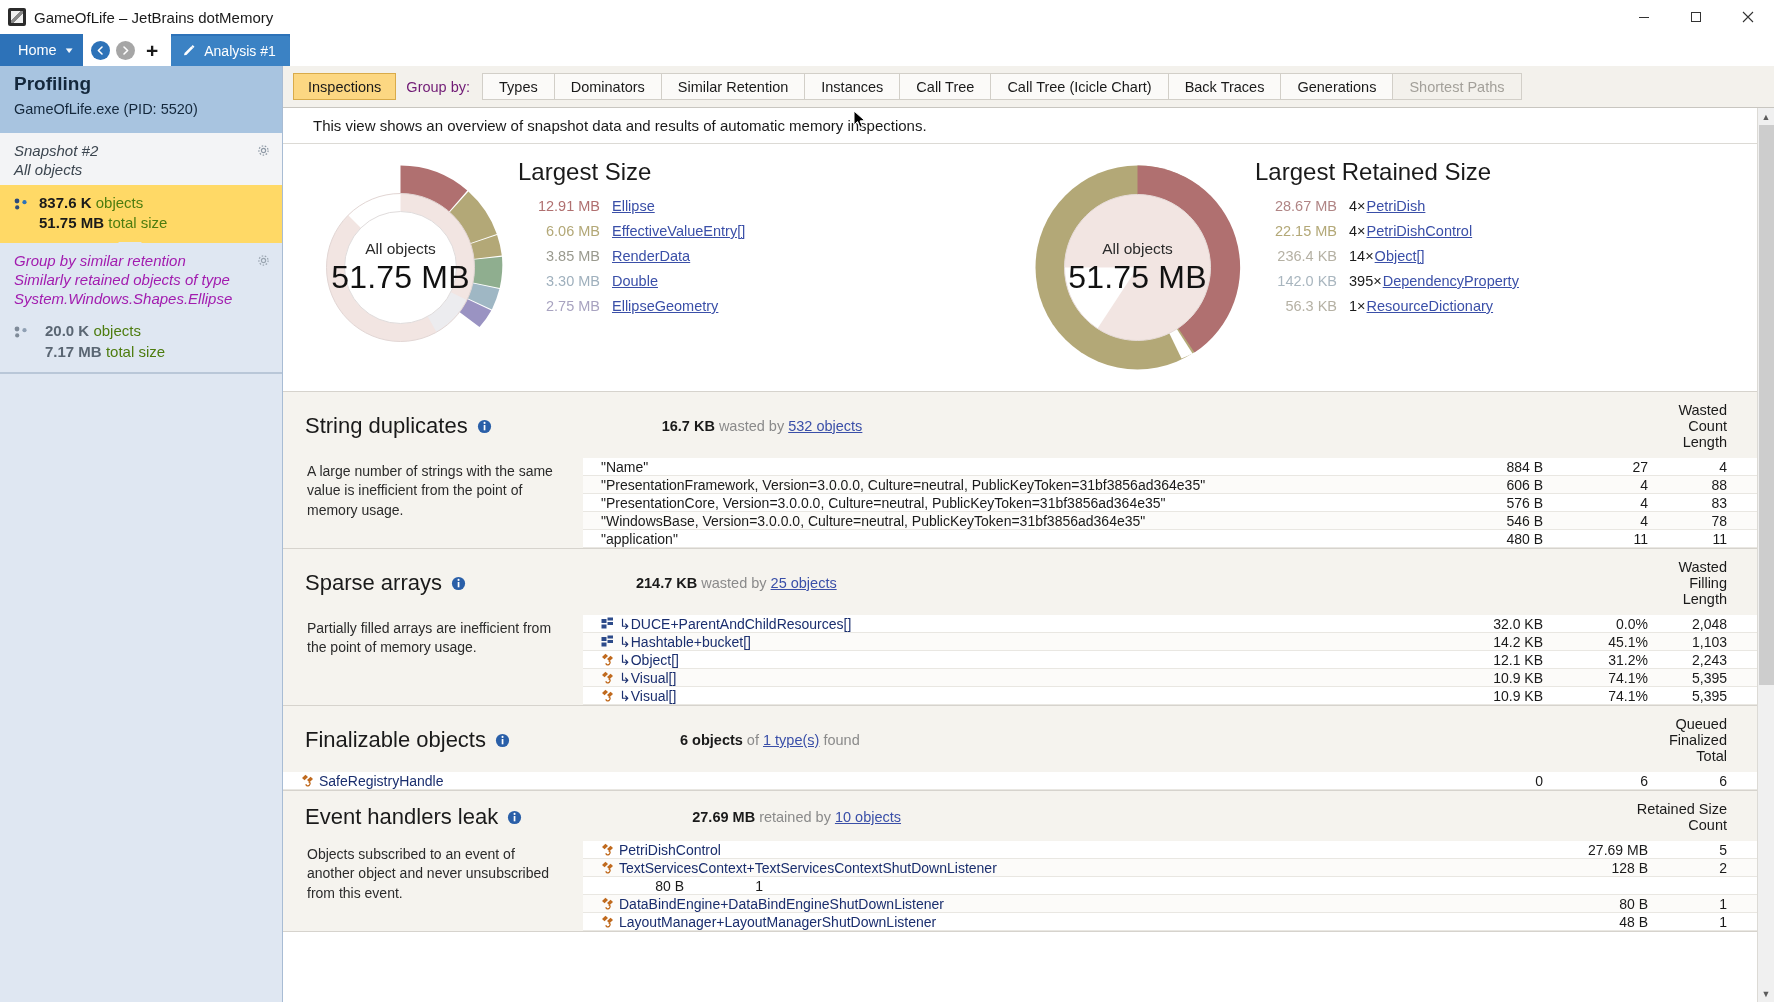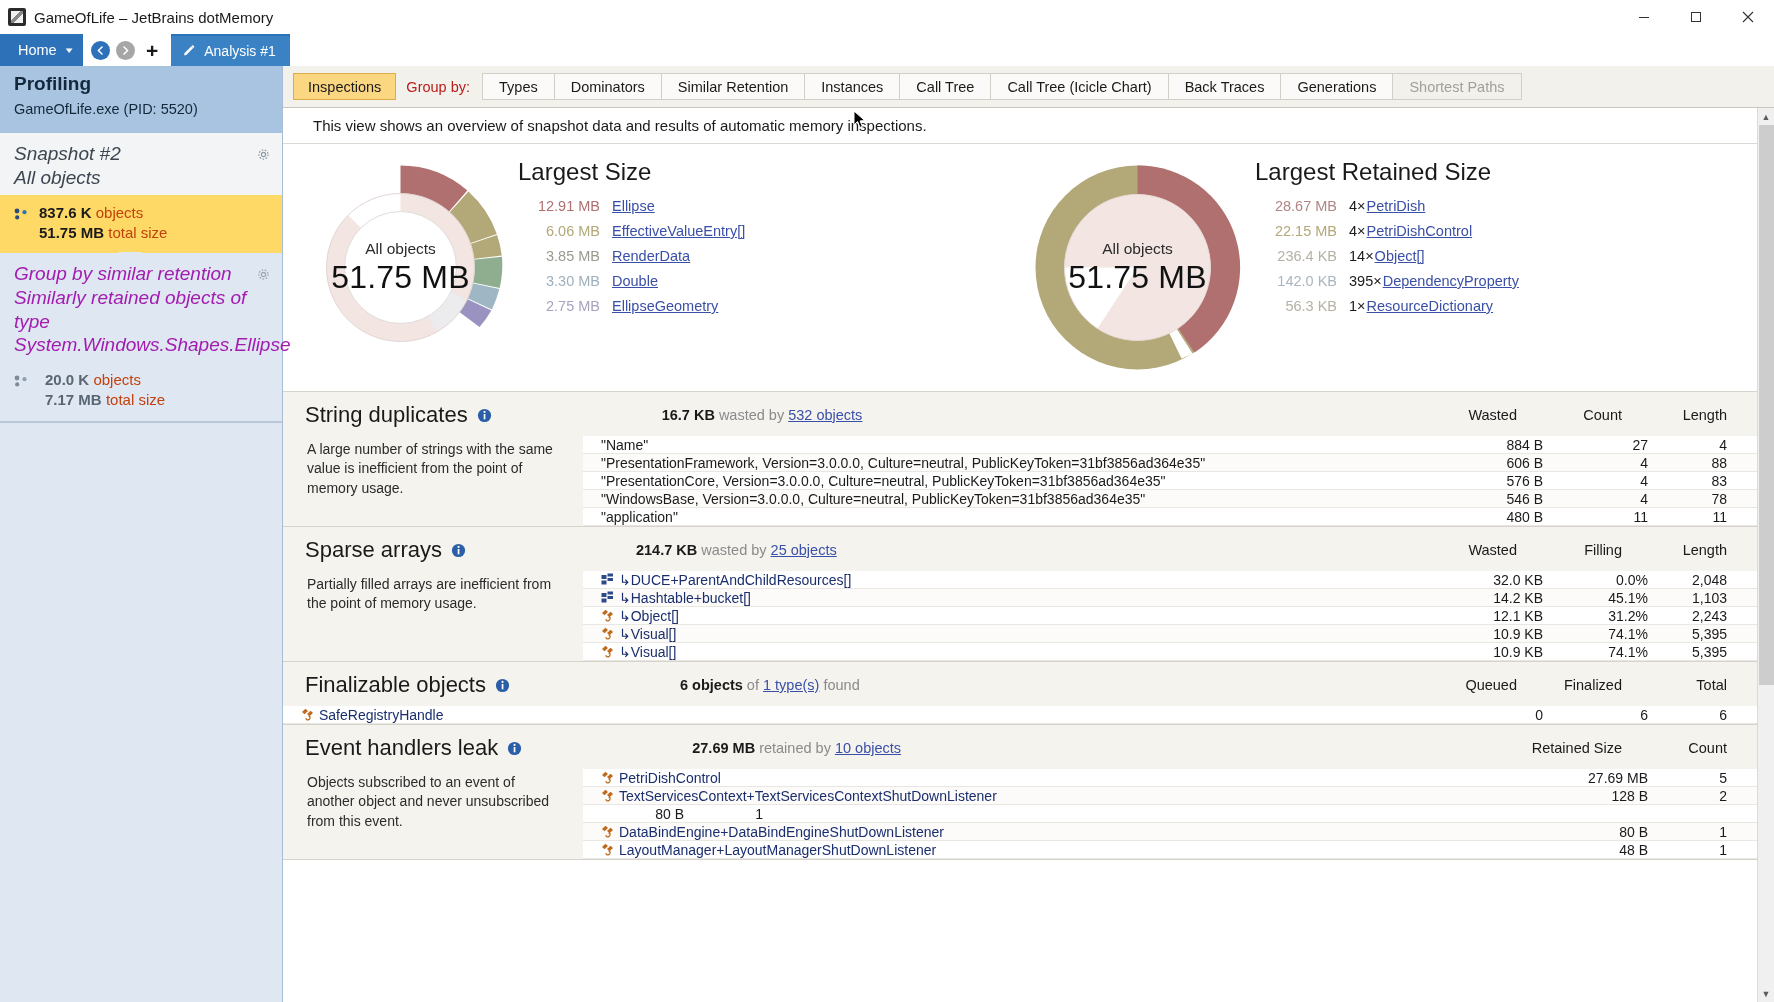--- a/index.html
+++ b/index.html
@@ -133,37 +133,37 @@
     width: 0; height: 0;
     border-left: 13px solid transparent;
     border-right: 13px solid transparent;
     border-top: 12px solid #a8c4e0;
   }
   .sb-block { position: relative; }
   .sb-block.light { background: #f3f4f6; }
   .sb-meta {
     padding: 9px 14px 5px 14px;
     font-style: italic;
-    font-size: 19px; color: #3c4650;
+    font-size: 15px; color: #3c4650;
     line-height: 1.25;
     position: relative;
   }
   .sb-meta .gear {
     position: absolute; right: 12px; top: 10px;
     color: #8f9aa6;
   }
   .sb-row {
     display: flex; align-items: flex-start; gap: 10px;
     padding: 8px 14px 10px 14px;
     font-size: 15px; color: #1a1a1a;
     line-height: 1.35;
   }
   .sb-row.selected { background: #ffd966; }
   .sb-row .num { font-weight: bold; }
-  .sb-row .unit { color: #c2410c; }
+  .sb-row .unit { color: #4d7c0f; }
   .dots-icon { flex: none; margin-top: 3px; }
   .sb-block.dim { background: #dfe7f2; }
   .sb-block.dim .sb-meta { color: #a21caf; }
   .sb-block.dim .sb-row { color: #5a6673; gap: 16px; }
   .sep-notch {
     position: absolute; left: 118px; bottom: -1px;
     width: 0; height: 0;
     border-left: 12px solid transparent;
     border-right: 12px solid transparent;
     border-top: 11px solid #ffd966;
@@ -195,21 +195,21 @@
   }
   .tab-inspections {
     height: 27px; padding: 0 14px;
     background: #fcd782;
     border: 1px solid #d9ab4a;
     display: flex; align-items: center;
     font-size: 14.5px; color: #1a1a1a;
     margin-right: 10px;
   }
   .groupby-label {
-    font-size: 14.5px; color: #b91c1c;
+    font-size: 14.5px; color: #701a75;
     margin-right: 12px; white-space: nowrap;
   }
   .gtabs { display: flex; height: 27px; }
   .gtab {
     padding: 0 16px; height: 27px;
     display: flex; align-items: center; justify-content: center;
     background: #fbfaf8;
     border: 1px solid #d2cfc8;
     border-left: none;
     font-size: 14.5px; color: #1a1a1a;
@@ -287,21 +287,21 @@
     margin-left: 9px; width: 15px; height: 15px; flex: none;
   }
   .sec-summary {
     font-size: 14.5px; color: #8a8a8a;
     margin-left: 170px; white-space: nowrap;
   }
   .sec-summary b { color: #1a1a1a; font-weight: bold; }
   .sec-summary a { color: #3a4fa8; text-decoration: underline; }
   .sec-cols {
     margin-left: auto; display: flex; padding-right: 30px;
-    font-size: 14.5px; color: #1a1a1a;
+    font-size: 14.5px; color: #1a1a1a; flex-direction: column;
   }
   .sec-cols span { width: 105px; text-align: right; }
 
   .sec-body { display: flex; align-items: stretch; }
   .sec-desc {
     width: 300px; flex: none;
     padding: 4px 22px 14px 24px;
     font-size: 14px; color: #2b2b2b; line-height: 1.38;
   }
   .sec-table { flex: 1; min-width: 0; padding-right: 0; }

